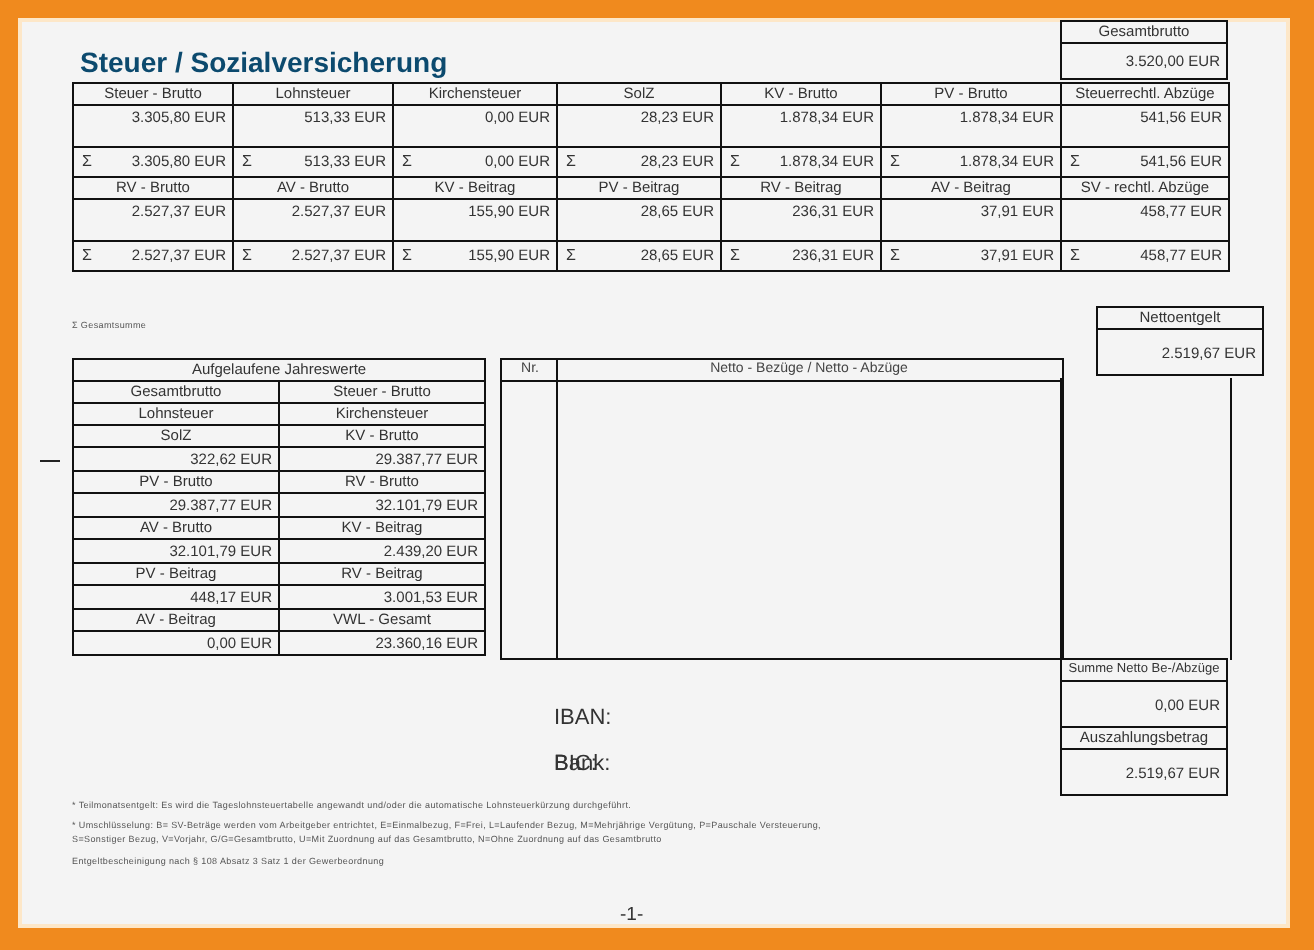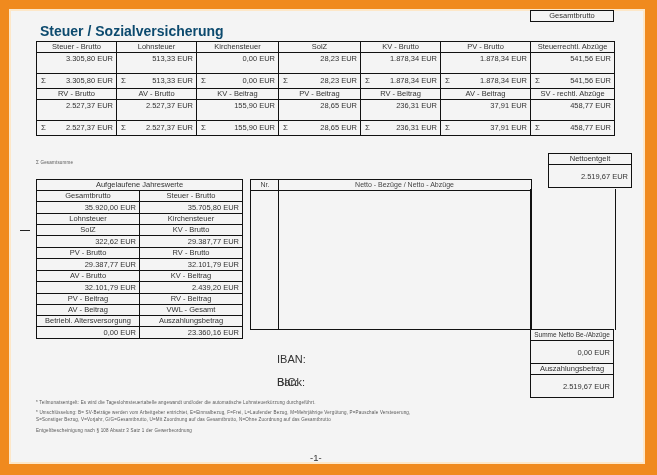--- a/index.html
+++ b/index.html
@@ -38,20 +38,23 @@
 
 <div class="page">
 
   <div class="abs title">Steuer / Sozialversicherung</div>
 
   <table class="grid" style="left:521px; top:1px; width:84px;">
     <tbody>
         <tr>
           <td class="hd">Gesamtbrutto</td>
         </tr>
+    <tr>
+          <td class="yval" style="height:17px;">3.520,00 EUR</td>
+        </tr>
   </tbody>
     </table>
 
   <table class="grid" style="left:27px; top:32px; width:578px;">
     <colgroup>
       <col style="width:80px">
         <col style="width:80px">
         <col style="width:82px">
         <col style="width:82px">
       <col style="width:80px">
@@ -138,24 +141,20 @@
       </colgroup>
     <tbody>
         <tr>
           <td class="hd" colspan="2">Aufgelaufene Jahreswerte</td>
         </tr>
     <tr>
           <td class="yhd">Gesamtbrutto</td>
           <td class="yhd">Steuer - Brutto</td>
         </tr>
     <tr>
-          <td class="yval">35.920,00 EUR</td>
-          <td class="yval">35.705,80 EUR</td>
-        </tr>
-    <tr>
           <td class="yhd">Lohnsteuer</td>
           <td class="yhd">Kirchensteuer</td>
         </tr>
     <tr>
           <td class="yhd">SolZ</td>
           <td class="yhd">KV - Brutto</td>
         </tr>
     <tr>
           <td class="yval">322,62 EUR</td>
           <td class="yval">29.387,77 EUR</td>
@@ -174,26 +173,26 @@
         </tr>
     <tr>
           <td class="yval">32.101,79 EUR</td>
           <td class="yval">2.439,20 EUR</td>
         </tr>
     <tr>
           <td class="yhd">PV - Beitrag</td>
           <td class="yhd">RV - Beitrag</td>
         </tr>
     <tr>
+          <td class="yval">448,17 EUR</td>
+          <td class="yval">3.001,53 EUR</td>
+        </tr>
+    <tr>
           <td class="yhd">AV - Beitrag</td>
           <td class="yhd">VWL - Gesamt</td>
-        </tr>
-    <tr>
-          <td class="yhd">Betriebl. Altersversorgung</td>
-          <td class="yhd">Auszahlungsbetrag</td>
         </tr>
     <tr>
           <td class="yval">0,00 EUR</td>
           <td class="yval">23.360,16 EUR</td>
         </tr>
   </tbody>
     </table>
 
   <div class="boxcell" style="left:241px; top:170px; width:280px; height:149px;"></div>
   <div class="abs" style="left:241px; top:170px; width:280px; height:11px; border-bottom:1px solid #111;"></div>

